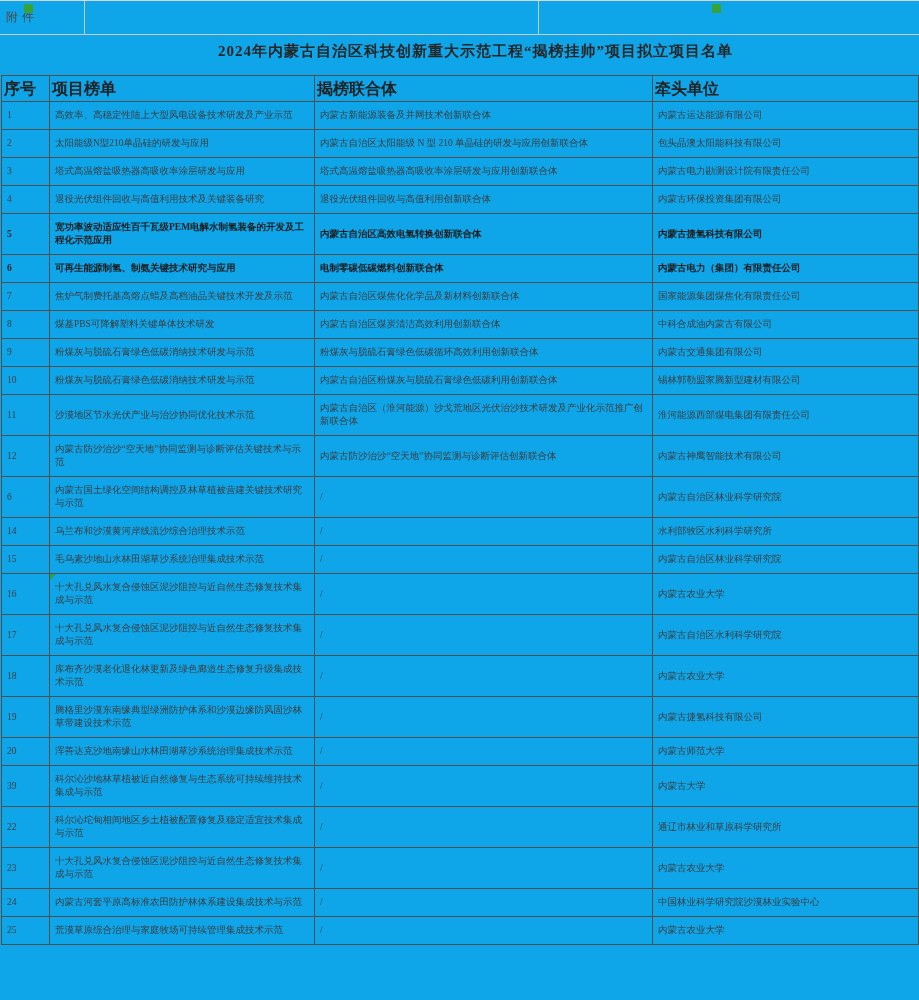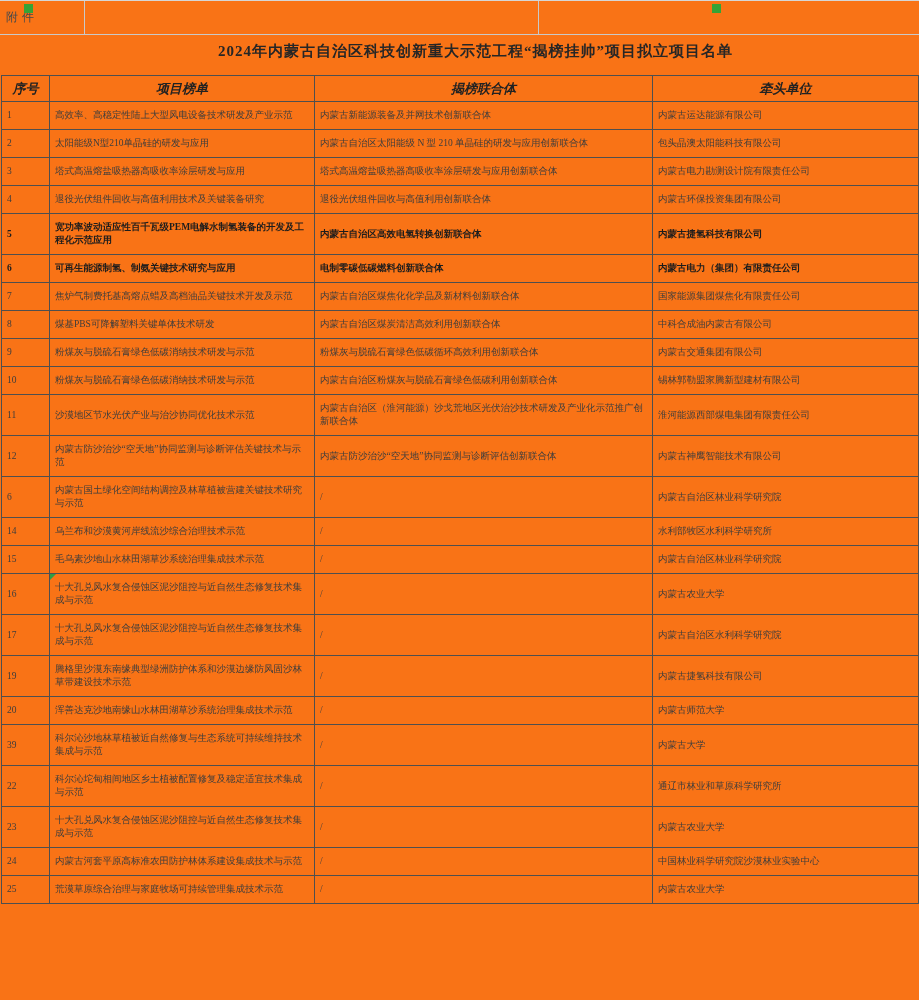--- a/index.html
+++ b/index.html
@@ -1,19 +1,19 @@
 <!DOCTYPE html>
 <html><head>
 <meta charset="utf-8">
 <style>
   html,body{margin:0;padding:0;background:#ffffff;}
   .page{
     position:relative;
     width:919px;height:1000px;
-    background:#f97316;
+    background:#0ea5e9;
     font-family:"Liberation Serif", serif;
     color:#3d3d3d;
     overflow:hidden;
   }
   
   .topbar{
     position:absolute;left:0;top:0;width:919px;height:35px;
     border-top:1px solid #d6d6d6;
     border-bottom:1px solid #c9c9c9;
     box-sizing:border-box;
@@ -39,22 +39,22 @@
     width:917px;border-collapse:collapse;table-layout:fixed;
     font-size:9.5px;line-height:13px;
   }
   table.main th, table.main td{
     border:1px solid #4f4f4f;
     vertical-align:middle;
     box-sizing:border-box;
     overflow:hidden;
   }
   table.main th{
-    font-size:13px;font-weight:bold;color:#222;
-    padding:6px 2px;text-align:center;height:25px;font-style:italic;
+    font-size:16px;font-weight:bold;color:#222;
+    padding:6px 2px;text-align:left;height:25px;
   }
   table.main td{padding:7px 4px 7px 5px;text-align:left;}
   td.cell-index{text-align:center;padding-left:2px;}
   td.center{text-align:center;}
   tr.bold td{font-weight:bold;color:#1d1d1d;}
   td.has-flag{position:relative;}
   .corner-flag{
     position:absolute;left:0;top:0;width:0;height:0;
     border-top:6px solid #2f9e44;border-right:6px solid transparent;
   }
@@ -186,20 +186,26 @@
           <td class="center">/</td>
           <td class="">内蒙古农业大学</td>
         </tr>
         <tr>
           <td class="cell-index">17</td>
           <td class="">十大孔兑风水复合侵蚀区泥沙阻控与近自然生态修复技术集成与示范</td>
           <td class="center">/</td>
           <td class="">内蒙古自治区水利科学研究院</td>
         </tr>
         <tr>
+          <td class="cell-index">18</td>
+          <td class="">库布齐沙漠老化退化林更新及绿色廊道生态修复升级集成技术示范</td>
+          <td class="center">/</td>
+          <td class="">内蒙古农业大学</td>
+        </tr>
+        <tr>
           <td class="cell-index">19</td>
           <td class="">腾格里沙漠东南缘典型绿洲防护体系和沙漠边缘防风固沙林草带建设技术示范</td>
           <td class="center">/</td>
           <td class="">内蒙古捷氢科技有限公司</td>
         </tr>
         <tr>
           <td class="cell-index">20</td>
           <td class="">浑善达克沙地南缘山水林田湖草沙系统治理集成技术示范</td>
           <td class="center">/</td>
           <td class="">内蒙古师范大学</td>

